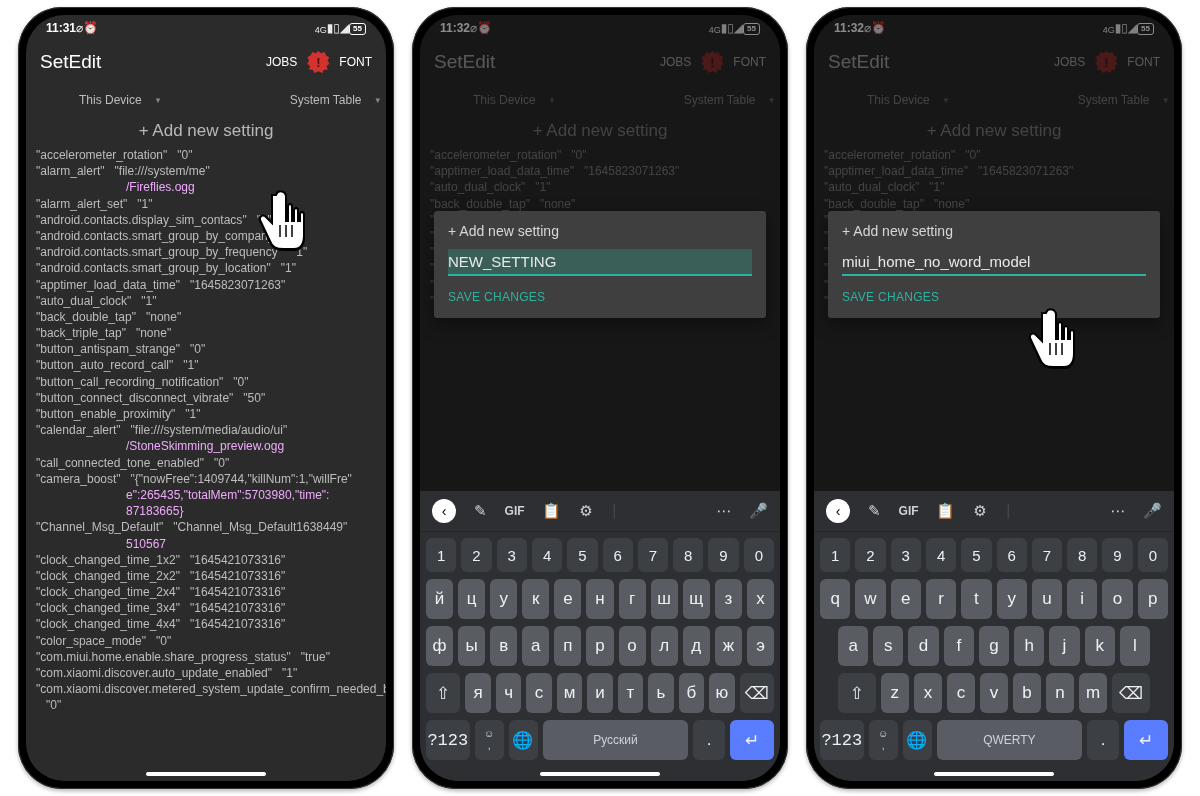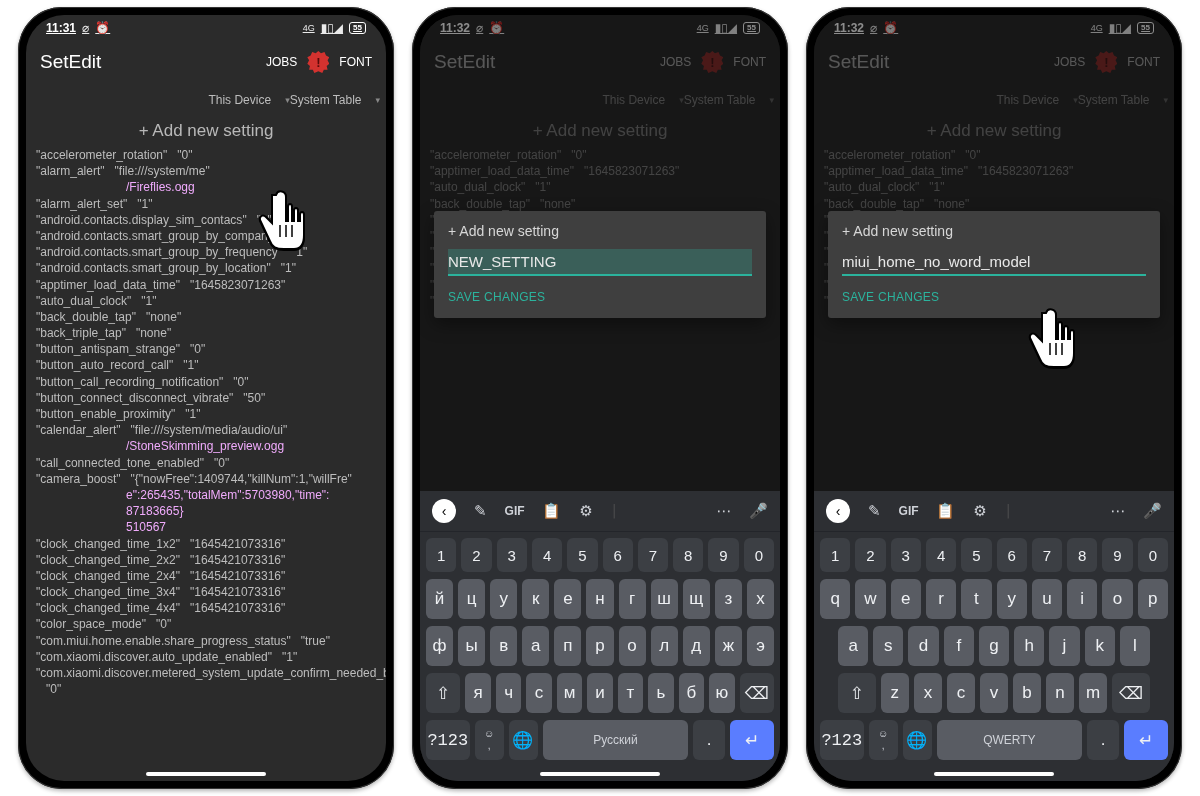--- a/index.html
+++ b/index.html
@@ -59,21 +59,21 @@
   .status{
     height:26px;
     display:flex;
     align-items:center;
     justify-content:space-between;
     padding:0 20px;
     font-size:12px;
     color:#fff;
     font-weight:600;
   }
-  .status .left, .status .right{display:flex;align-items:center;gap:6px;text-decoration:underline;}
+  .status .left, .status .right{display:flex;align-items:flex-end;gap:0;}
   .sicon{font-weight:normal;opacity:.9;}
   .battery-ico{
     display:inline-flex;align-items:center;gap:2px;
     border:1px solid #fff;border-radius:3px;padding:0 3px;font-size:8px;line-height:10px;
   }
   
   .appbar{
     display:flex;align-items:center;justify-content:space-between;
     padding:10px 14px 6px 14px;
   }
@@ -81,22 +81,22 @@
   .appbar-right{display:flex;align-items:center;gap:10px;font-size:12px;color:#fff;}
   .red-badge{
     width:22px;height:22px;
     background:#d3322f;
     display:flex;align-items:center;justify-content:center;
     color:#5a0a0a;font-weight:900;font-size:13px;
     clip-path: polygon(50% 0%, 62% 10%, 78% 5%, 85% 20%, 100% 28%, 92% 42%, 100% 58%, 88% 68%, 92% 85%, 75% 85%, 68% 100%, 50% 92%, 32% 100%, 25% 85%, 8% 85%, 12% 68%, 0% 58%, 8% 42%, 0% 28%, 15% 20%, 22% 5%, 38% 10%);
   }
   
   .dropdowns{
-    display:flex;justify-content:flex-end;padding:14px 6px 10px;
-    font-size:12px;color:#bdbdbd;
+    display:flex;justify-content:space-between;padding:14px 6px 10px;
+    font-size:12px;color:#bdbdbd;margin-left:47px;
   }
   .dd{display:flex;align-items:center;gap:14px;}
   .dd::after{content:"▾";font-size:9px;color:#888;}
   
   .addnew{
     text-align:center;color:#b8b8b8;font-size:17px;padding:4px 0 6px;
   }
   
   .list{
     padding:0 10px;
@@ -224,21 +224,21 @@
           <div class="row"><span><span class="k">back_double_tap</span><span class="v">none</span></span></div>
           <div class="row"><span><span class="k">back_triple_tap</span><span class="v">none</span></span></div>
           <div class="row"><span><span class="k">button_antispam_strange</span><span class="v">0</span></span></div>
           <div class="row"><span><span class="k">button_auto_record_call</span><span class="v">1</span></span></div>
           <div class="row"><span><span class="k">button_call_recording_notification</span><span class="v">0</span></span></div>
           <div class="row"><span><span class="k">button_connect_disconnect_vibrate</span><span class="v">50</span></span></div>
           <div class="row"><span><span class="k">button_enable_proximity</span><span class="v">1</span></span></div>
           <div class="row"><span><span class="k">calendar_alert</span><span class="v">file:///system/media/audio/ui</span></span><span class="cont">/StoneSkimming_preview.ogg</span></div>
           <div class="row"><span><span class="k">call_connected_tone_enabled</span><span class="v">0</span></span></div>
           <div class="row"><span><span class="k">camera_boost</span><span class="v">{"nowFree":1409744,"killNum":1,"willFre</span></span><span class="cont">e":265435,"totalMem":5703980,"time":</span><span class="cont">87183665}</span></div>
-          <div class="row"><span class="cont">510567</span></div>
+          <div class="row"><span><span class="k">Channel_Msg_Default</span><span class="v">Channel_Msg_Default1638449</span></span><span class="cont">510567</span></div>
           <div class="row"><span><span class="k">clock_changed_time_1x2</span><span class="v">1645421073316</span></span></div>
           <div class="row"><span><span class="k">clock_changed_time_2x2</span><span class="v">1645421073316</span></span></div>
           <div class="row"><span><span class="k">clock_changed_time_2x4</span><span class="v">1645421073316</span></span></div>
           <div class="row"><span><span class="k">clock_changed_time_3x4</span><span class="v">1645421073316</span></span></div>
           <div class="row"><span><span class="k">clock_changed_time_4x4</span><span class="v">1645421073316</span></span></div>
           <div class="row"><span><span class="k">color_space_mode</span><span class="v">0</span></span></div>
           <div class="row"><span><span class="k">com.miui.home.enable.share_progress_status</span><span class="v">true</span></span></div>
           <div class="row"><span><span class="k">com.xiaomi.discover.auto_update_enabled</span><span class="v">1</span></span></div>
           <div class="row"><span><span class="k">com.xiaomi.discover.metered_system_update_confirm_needed_by_region</span><span class="v">0</span></span></div>
         </div>

